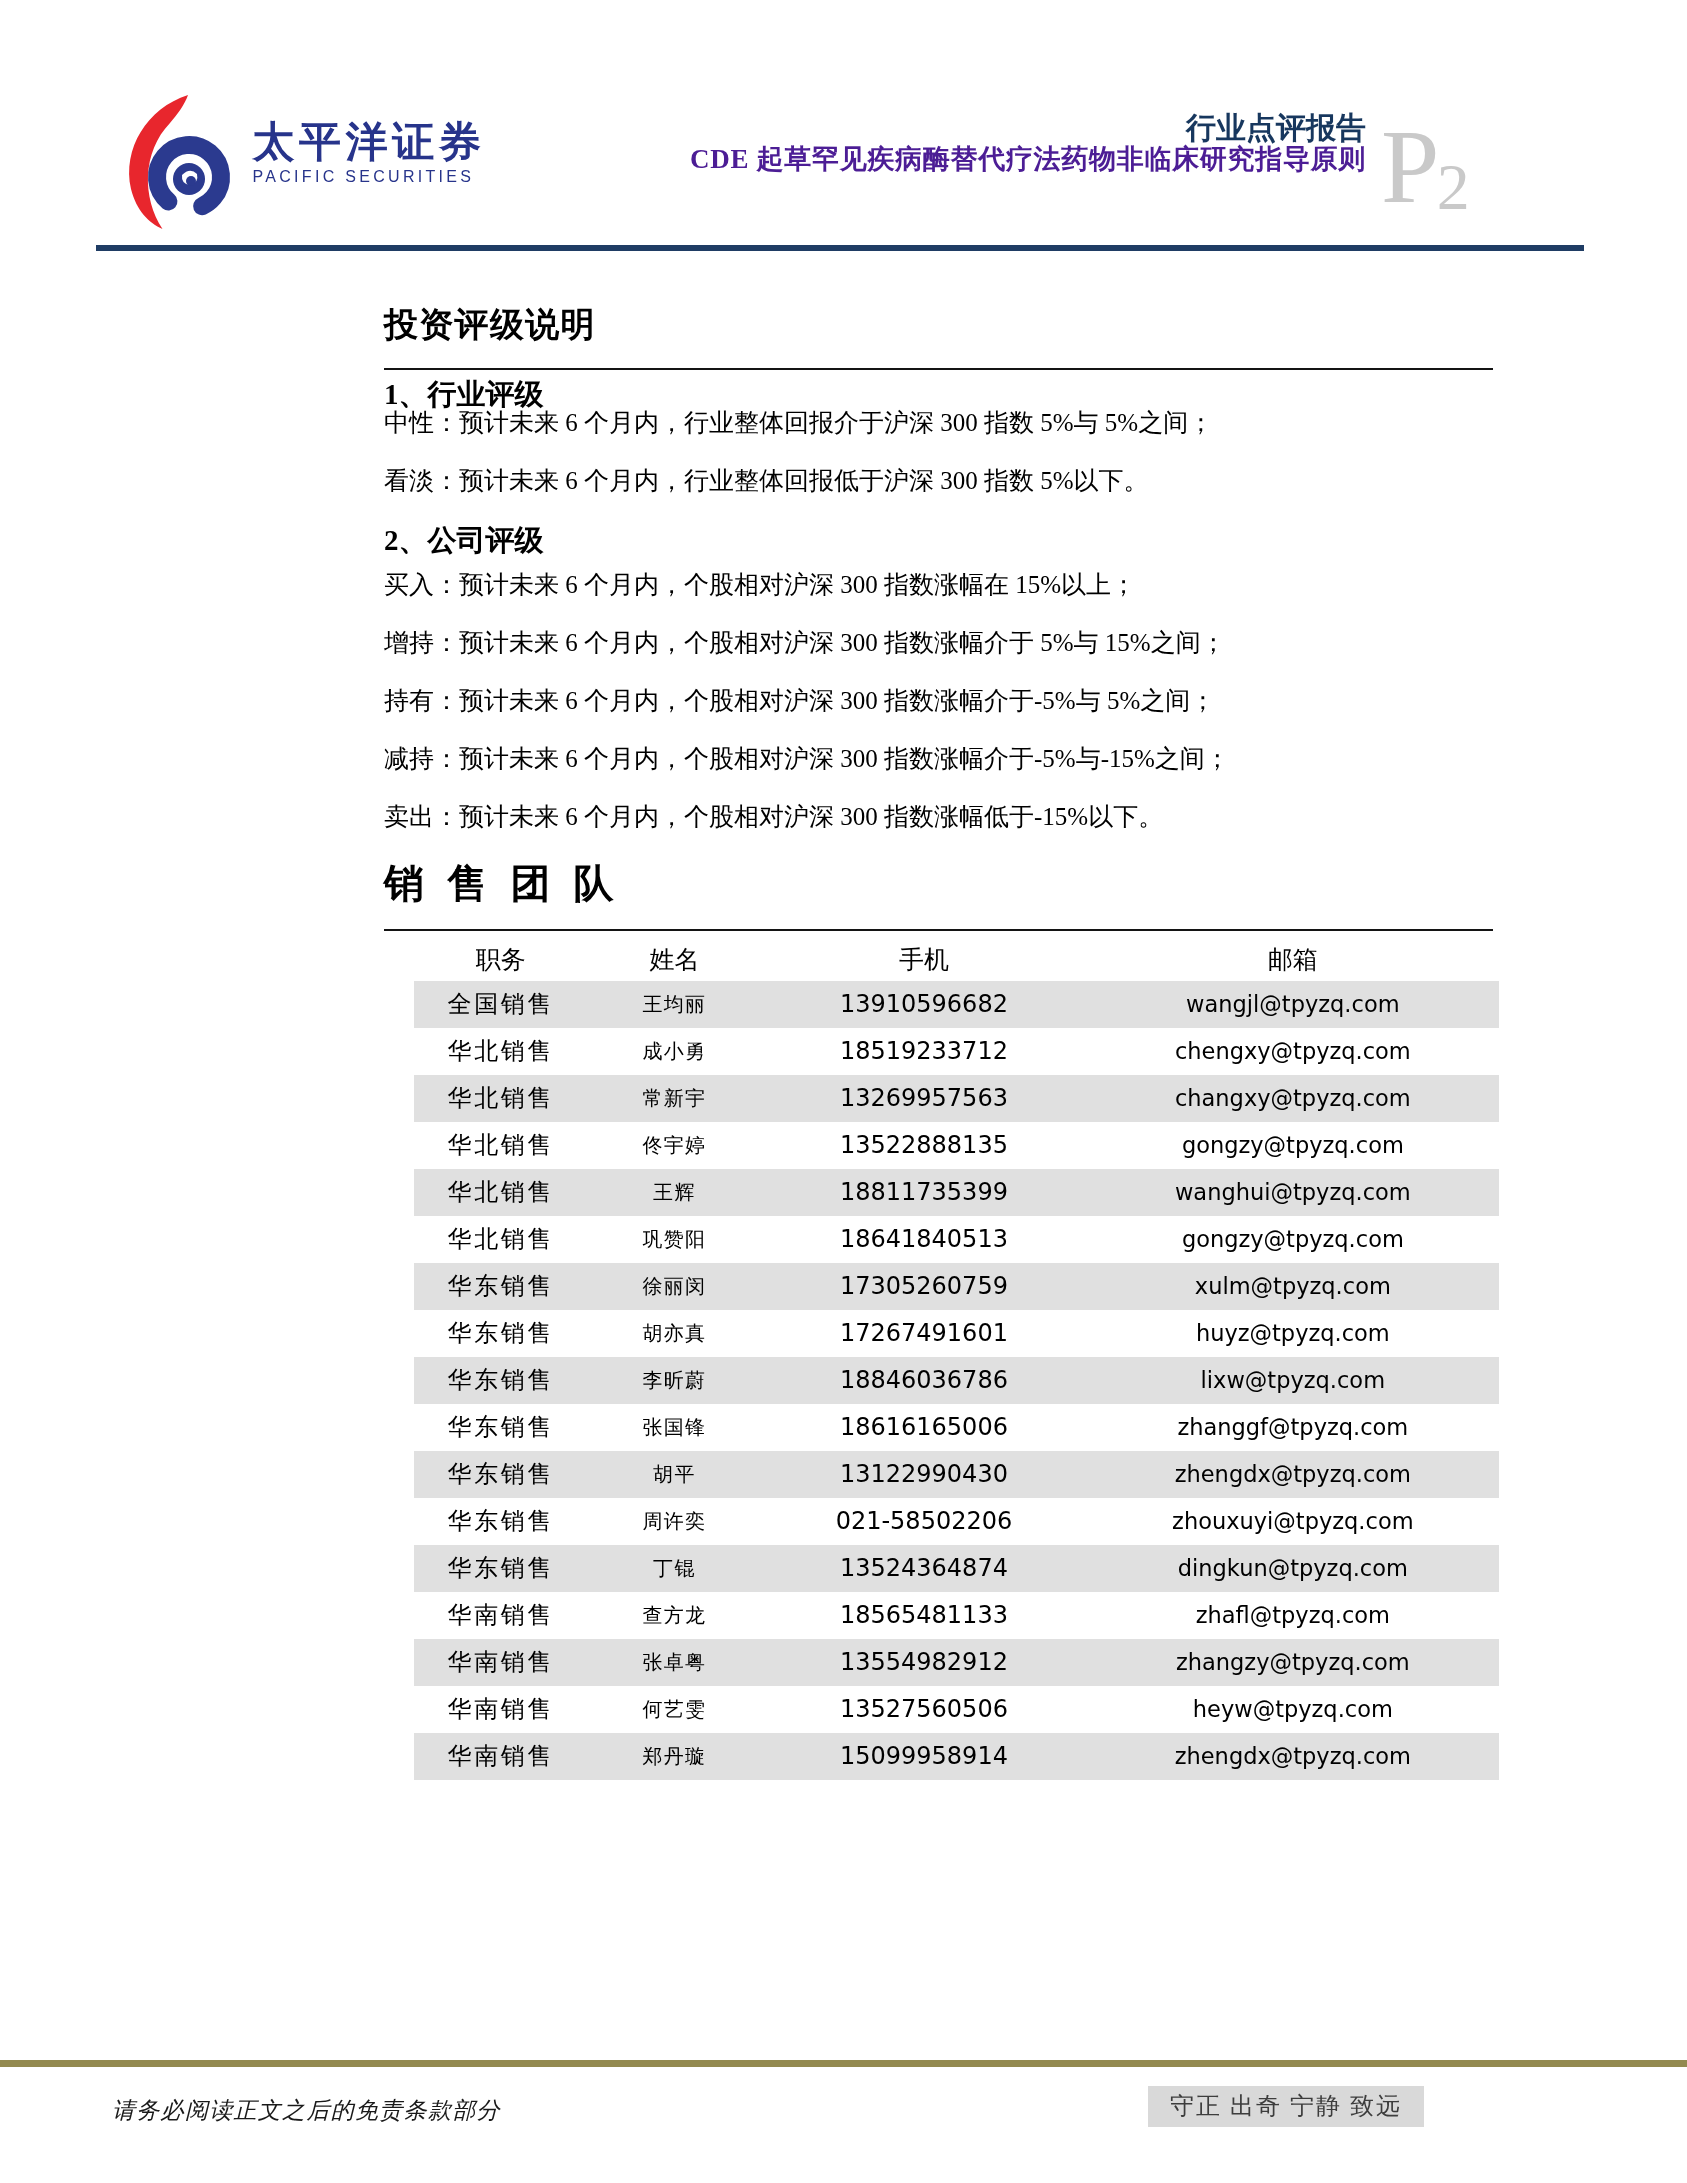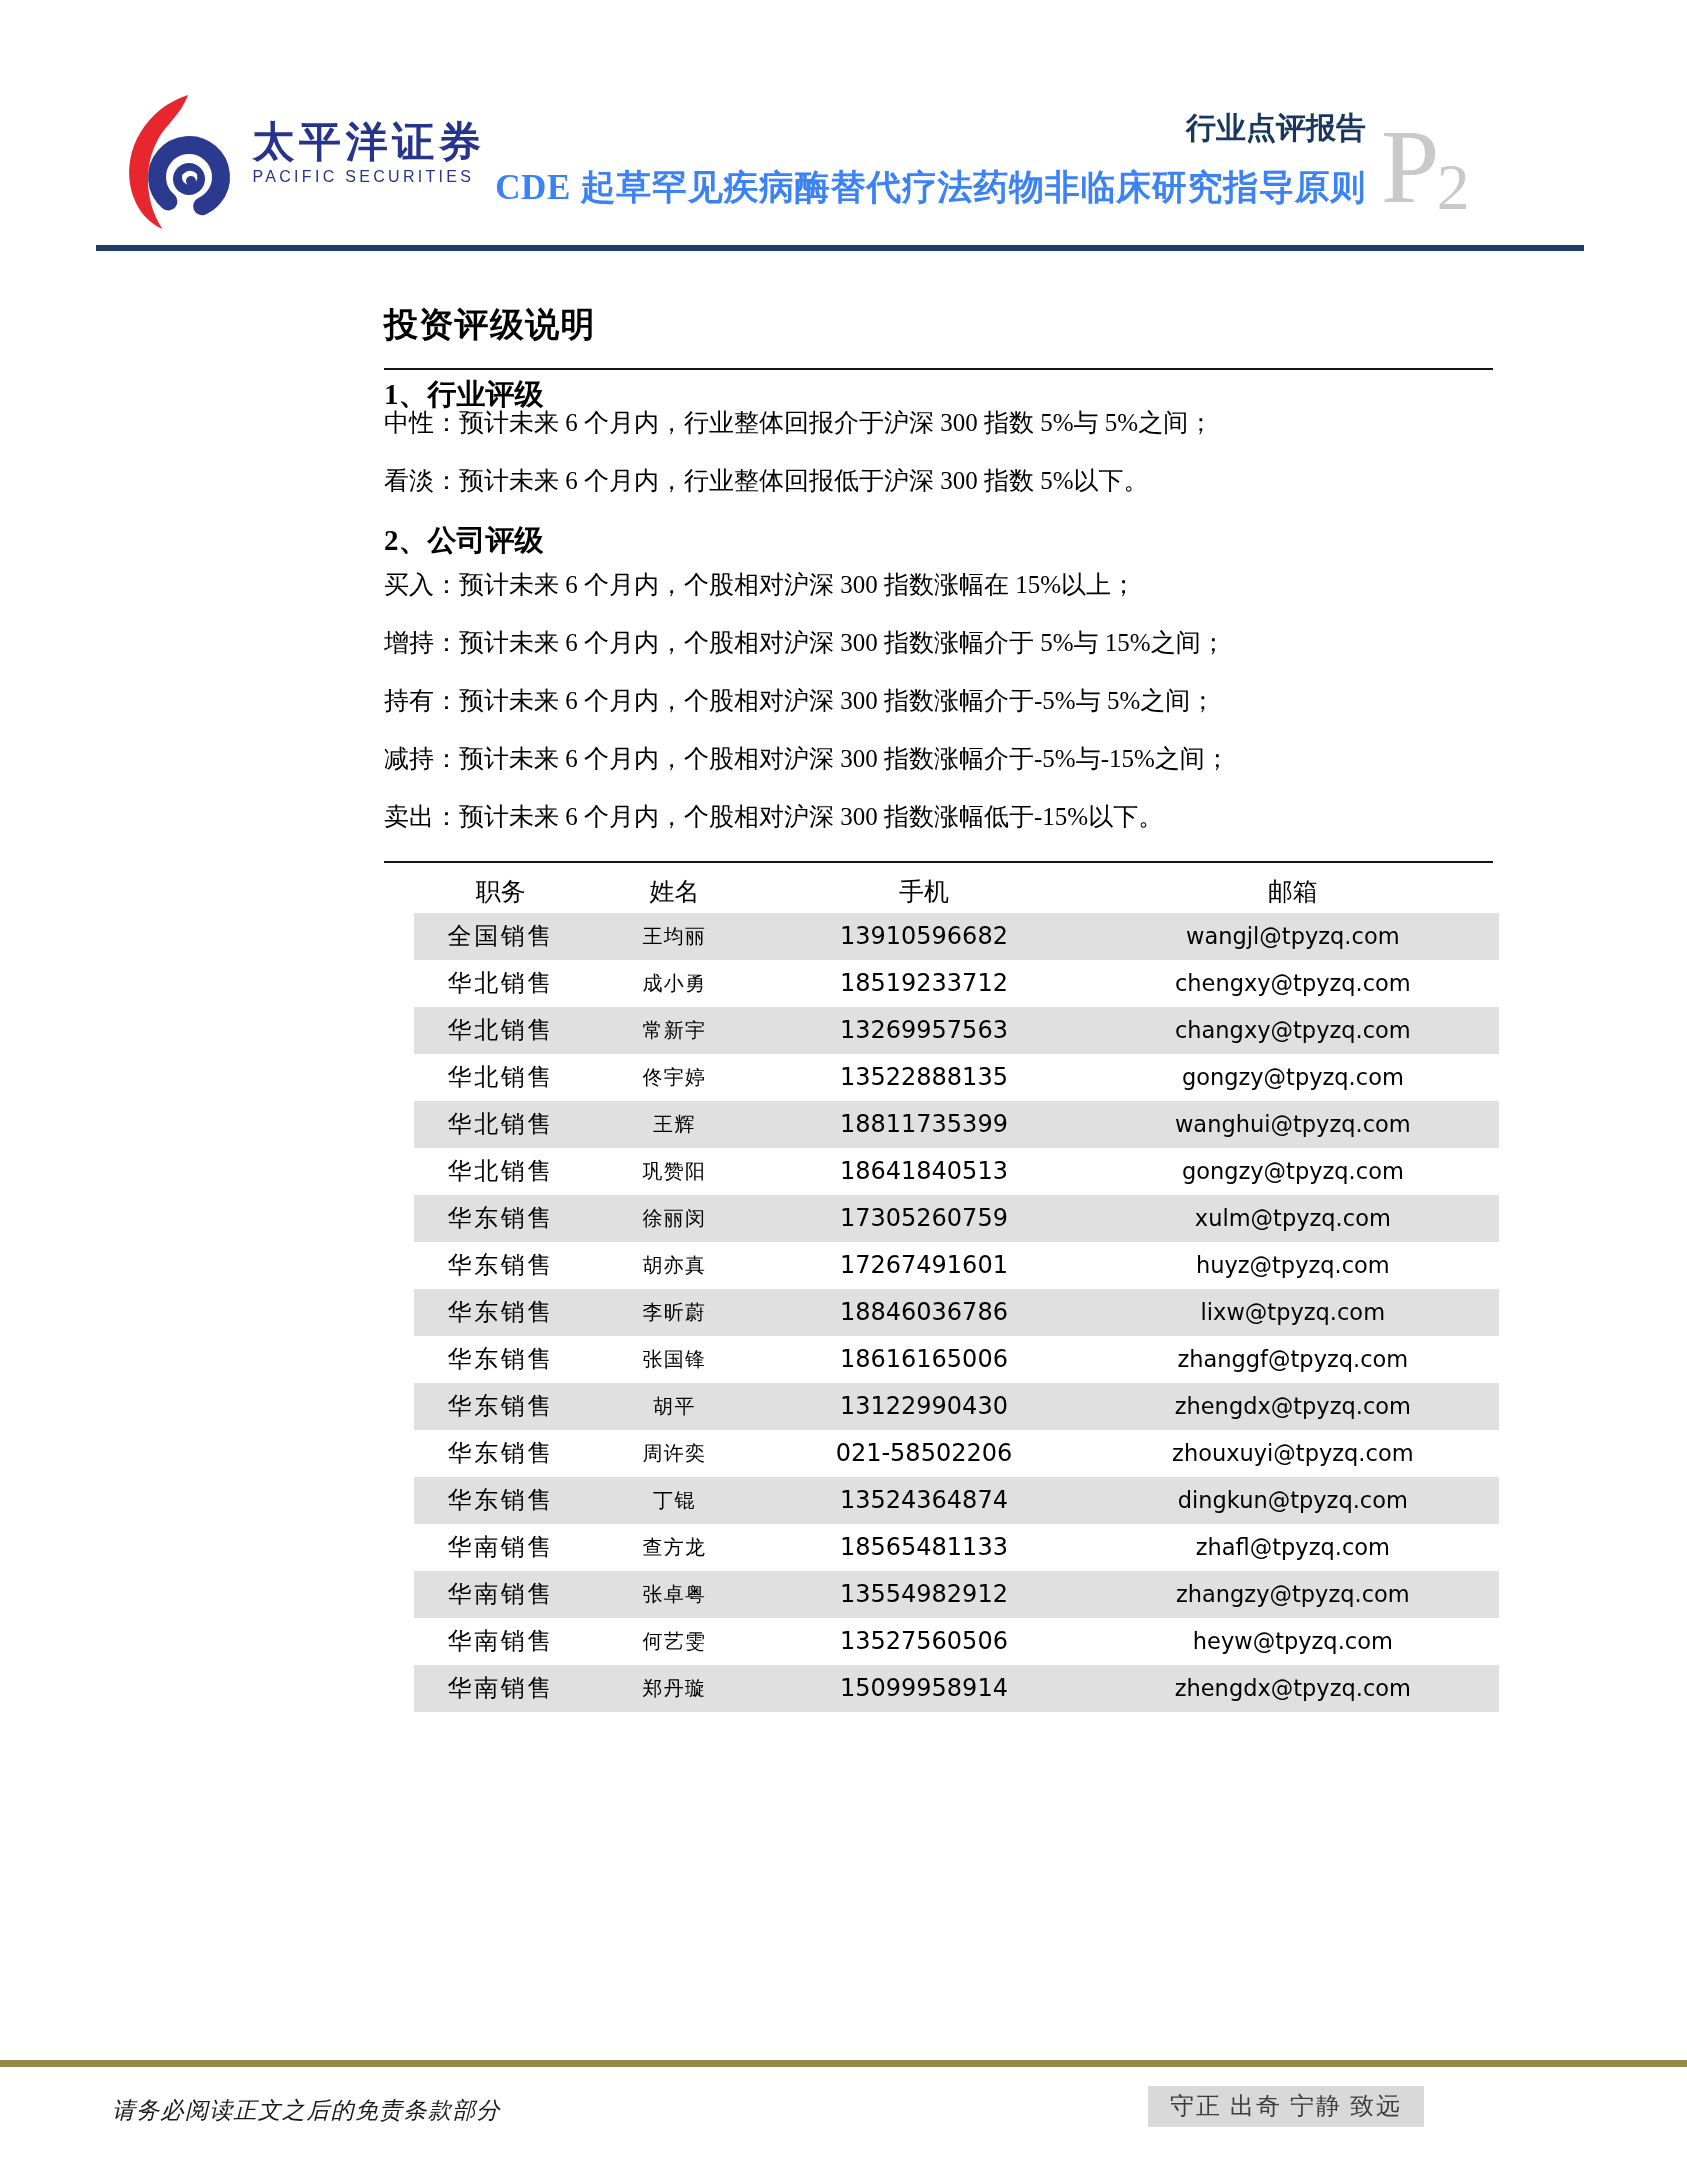--- a/index.html
+++ b/index.html
@@ -10,21 +10,21 @@
 
   
   .logo-wrap{position:absolute;left:114px;top:91px;display:flex;align-items:flex-start;}
   .logo-mark{width:120px;height:144px;}
   .logo-text{margin-left:18.5px;margin-top:30px;}
   .logo-cn{font-size:42px;font-weight:bold;color:#27348b;letter-spacing:4.6px;line-height:42px;font-family:"Liberation Sans","DejaVu Sans",sans-serif;}
   .logo-en{font-size:16px;color:#27348b;letter-spacing:3.3px;margin-top:5.3px;font-family:"Liberation Sans","DejaVu Sans",sans-serif;}
 
   .header-right{position:absolute;right:321px;top:111px;text-align:right;}
   .report-type{font-size:30px;font-weight:bold;color:#17375e;line-height:33px;}
-  .report-title{font-size:35px;font-weight:bold;color:#3b82f6;line-height:30px;margin-top:29px;letter-spacing:0.7px;}
+  .report-title{font-size:27px;font-weight:bold;color:#4c1d95;line-height:30px;letter-spacing:0.7px;}
 
   .page-badge{position:absolute;left:1381px;top:114px;color:#c9c9c9;font-family:"Liberation Serif","DejaVu Serif",serif;line-height:1;}
   .pg-p{font-size:105px;}
   .pg-n{font-size:66px;position:relative;top:6.6px;left:-2.6px;}
 
   .header-rule{position:absolute;left:96px;top:245px;width:1488px;height:6px;background:#1f3c64;}
 
   
   .content{position:absolute;left:384px;top:306px;width:1109px;}
   .sec-h1{font-size:34px;font-weight:bold;line-height:37px;margin:0;letter-spacing:1.3px;}
@@ -95,20 +95,21 @@
 
     <h2 class="sub-h2 company-h2">2、公司评级</h2>
     <div id="company-lines">
         <p class="rating-line first-line">买入：预计未来 6 个月内，个股相对沪深 300 指数涨幅在 15%以上；</p>
         <p class="rating-line">增持：预计未来 6 个月内，个股相对沪深 300 指数涨幅介于 5%与 15%之间；</p>
         <p class="rating-line">持有：预计未来 6 个月内，个股相对沪深 300 指数涨幅介于-5%与 5%之间；</p>
         <p class="rating-line">减持：预计未来 6 个月内，个股相对沪深 300 指数涨幅介于-5%与-15%之间；</p>
         <p class="rating-line">卖出：预计未来 6 个月内，个股相对沪深 300 指数涨幅低于-15%以下。</p>
       </div>
 
+    <h1 class="sales-h1">销 售 团 队</h1>
     <hr class="black-rule sales-rule">
 
     <table class="sales">
       <colgroup>
         <col style="width:16%">
           <col style="width:16%">
           <col style="width:30%">
           <col style="width:38%">
       </colgroup>
       <thead>

